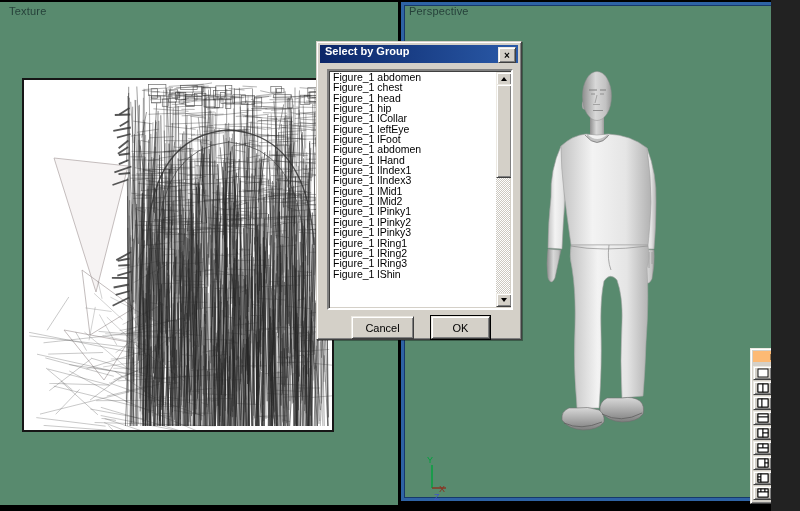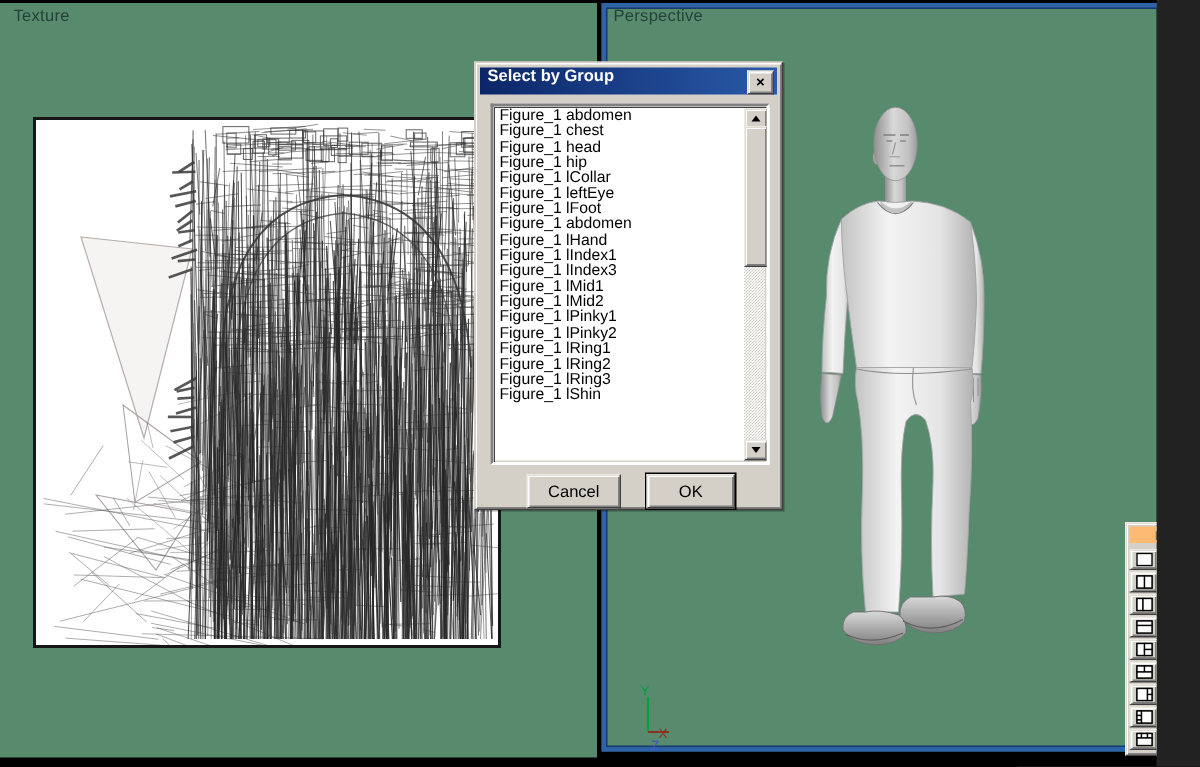--- a/index.html
+++ b/index.html
@@ -1801,20 +1801,21 @@
           <div class="li">Figure_1 leftEye</div>
           <div class="li">Figure_1 lFoot</div>
           <div class="li">Figure_1 abdomen</div>
           <div class="li">Figure_1 lHand</div>
           <div class="li">Figure_1 lIndex1</div>
           <div class="li">Figure_1 lIndex3</div>
           <div class="li">Figure_1 lMid1</div>
           <div class="li">Figure_1 lMid2</div>
           <div class="li">Figure_1 lPinky1</div>
           <div class="li">Figure_1 lPinky2</div>
+          <div class="li">Figure_1 lPinky3</div>
           <div class="li">Figure_1 lRing1</div>
           <div class="li">Figure_1 lRing2</div>
           <div class="li">Figure_1 lRing3</div>
           <div class="li">Figure_1 lShin</div>
         </div>
       <div class="sb">
         <div class="sb-btn sb-up w2k-raised">
             <div class="tri-up"></div>
           </div>
         <div class="sb-thumb w2k-raised"></div>

